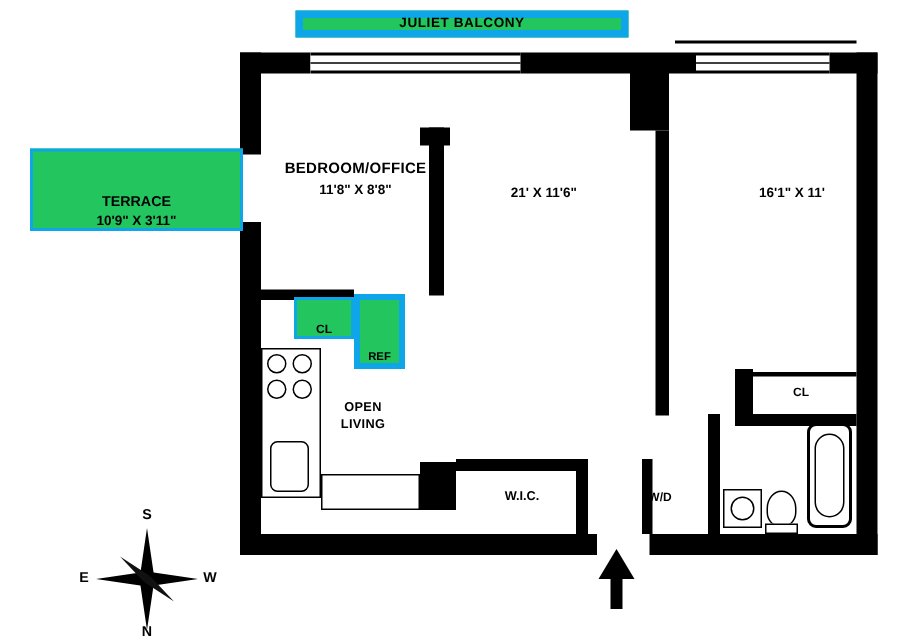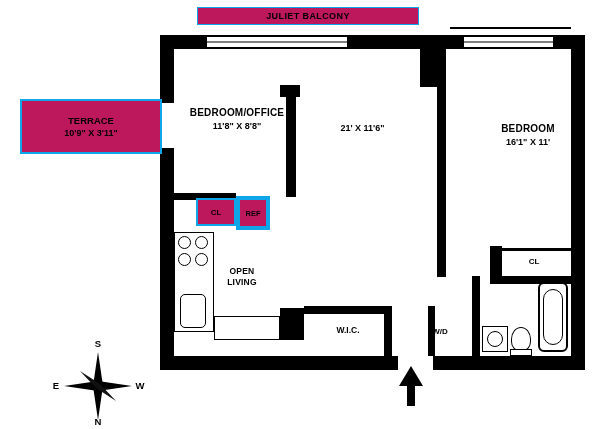--- a/index.html
+++ b/index.html
@@ -2,21 +2,21 @@
 <html><head>
 <meta charset="utf-8">
 <style>
   *{box-sizing:border-box;margin:0;padding:0}
   html,body{width:600px;height:429px;background:#fff;font-family:"Liberation Sans",sans-serif}
   .plan{position:relative;width:600px;height:429px;background:#fff;overflow:hidden;color:#000}
   .wall{position:absolute;background:#000}
   .window{position:absolute;height:14px;background:#fff;border-top:2px solid #000;border-bottom:2px solid #000}
   .window::after{content:"";position:absolute;left:0;right:0;top:50%;height:1px;background:#000;transform:translateY(-50%)}
   .sill{position:absolute;background:#000;height:2px}
-  .thin-box{position:absolute;border:1px solid #0ea5e9;background:#be185d;display:flex;align-items:center;justify-content:center;flex-direction:column}
+  .thin-box{position:absolute;border:5px solid #0ea5e9;background:#22c55e;display:flex;align-items:center;justify-content:flex-end;flex-direction:column}
   .box2{border-width:2px}
   .box4{border-width:4px}
   .room-label{position:absolute;text-align:center;font-weight:bold;line-height:1.35}
   .room-label .name{display:block;font-size:10px;letter-spacing:.2px;white-space:nowrap}
   .room-label .dim{display:block;font-size:9px;white-space:nowrap}
   .small-label{position:absolute;font-weight:bold;font-size:8px;text-align:center;line-height:1.1;white-space:nowrap}
   .fixture{position:absolute;border:1.5px solid #000;background:#fff}
   .burner{position:absolute;width:13px;height:13px;border:1.5px solid #000;border-radius:50%;background:#fff}
   .circle{border-radius:50%}
   .arrow-head{position:absolute;width:0;height:0;border-left:12px solid transparent;border-right:12px solid transparent;border-bottom:20px solid #000}
@@ -51,21 +51,21 @@
     <span style="font-size:9px;font-weight:bold;margin-top:2px">10'9" X 3'11"</span>
   </div>
 
   <div class="wall" style="left:280px;top:85px;width:20px;height:12px;"></div>
   <div class="wall" style="left:286px;top:85px;width:10px;height:112px;"></div>
   <div class="wall" style="left:174px;top:193px;width:62px;height:7px;"></div>
 
   <div class="thin-box box2" style="left:196px;top:198px;width:40px;height:28px;">
     <span style="font-size:8px;font-weight:bold">CL</span>
   </div>
-  <div class="thin-box box4" style="left:236px;top:196px;width:34px;height:34px;">
+  <div class="thin-box box4" style="left:236px;top:196px;width:34px;height:50px;">
     <span style="font-size:7.5px;font-weight:bold">REF</span>
   </div>
 
   <div class="fixture" style="left:174px;top:232px;width:40px;height:100px;"></div>
   <div class="burner" style="left:178px;top:236px;"></div>
   <div class="burner" style="left:195px;top:236px;"></div>
   <div class="burner" style="left:178px;top:253px;"></div>
   <div class="burner" style="left:195px;top:253px;"></div>
   <div class="fixture" style="left:180px;top:294px;width:26px;height:34px;border-radius:5px;"></div>
   <div class="fixture" style="left:214px;top:316px;width:66px;height:24px;"></div>
@@ -97,21 +97,20 @@
   <div class="wall" style="left:407px;top:384px;width:8px;height:22px;"></div>
 
   <div class="room-label" style="left:177px;top:106px;width:120px;">
     <span class="name">BEDROOM/OFFICE</span>
     <span class="dim">11'8" X 8'8"</span>
   </div>
   <div class="room-label" style="left:305px;top:122px;width:115px;">
     <span class="dim">21' X 11'6"</span>
   </div>
   <div class="room-label" style="left:478px;top:122px;width:100px;">
-    <span class="name">BEDROOM</span>
     <span class="dim">16'1" X 11'</span>
   </div>
   <div class="room-label" style="left:212px;top:266px;width:60px;">
     <span class="name" style="font-size:8.5px">OPEN</span>
     <span class="name" style="font-size:8.5px">LIVING</span>
   </div>
 
   <svg style="position:absolute;left:62px;top:350px;" width="72" height="72" viewBox="0 0 72 72">
     <polygon points="36,2 41,36 36,70 31,36" fill="#000"></polygon>
     <polygon points="2,36 36,31 70,36 36,41" fill="#000"></polygon>

